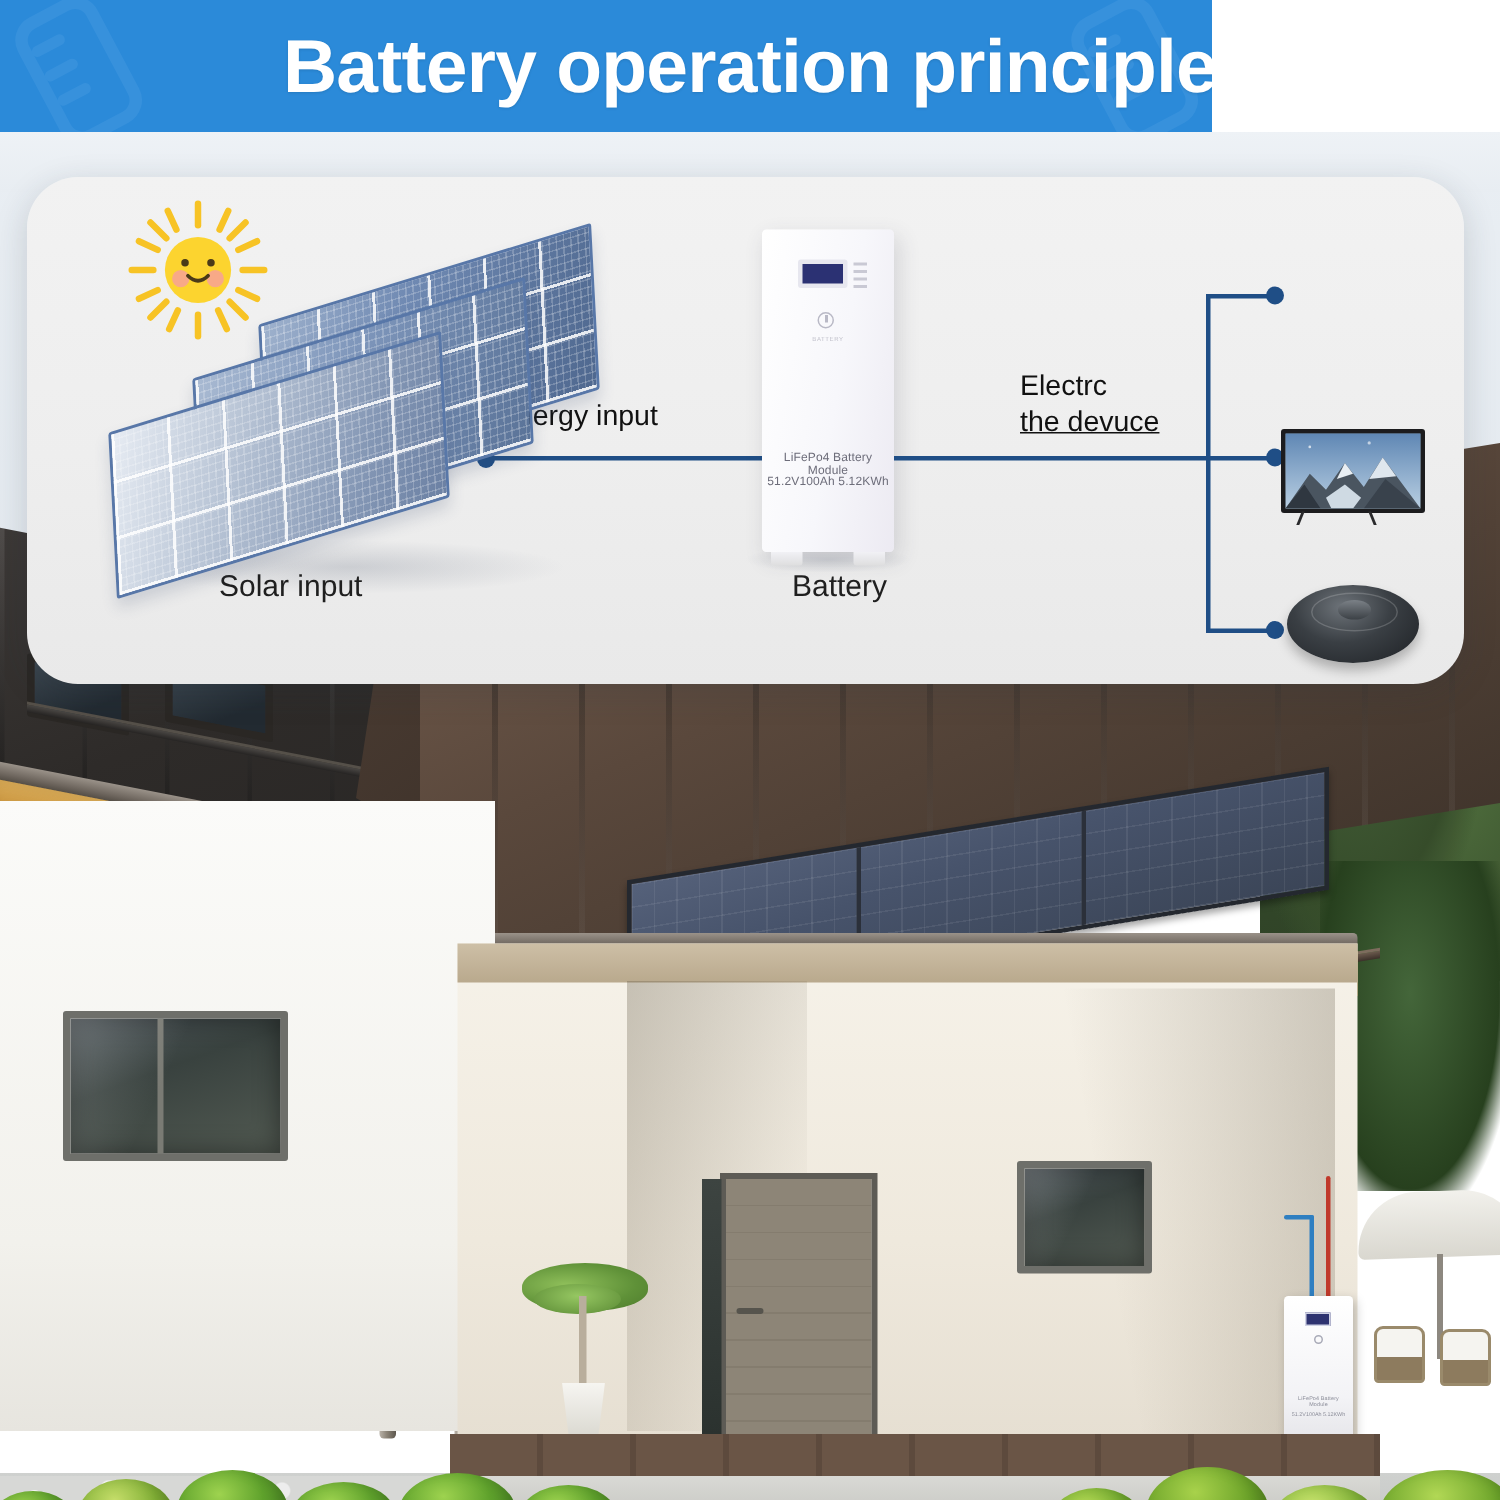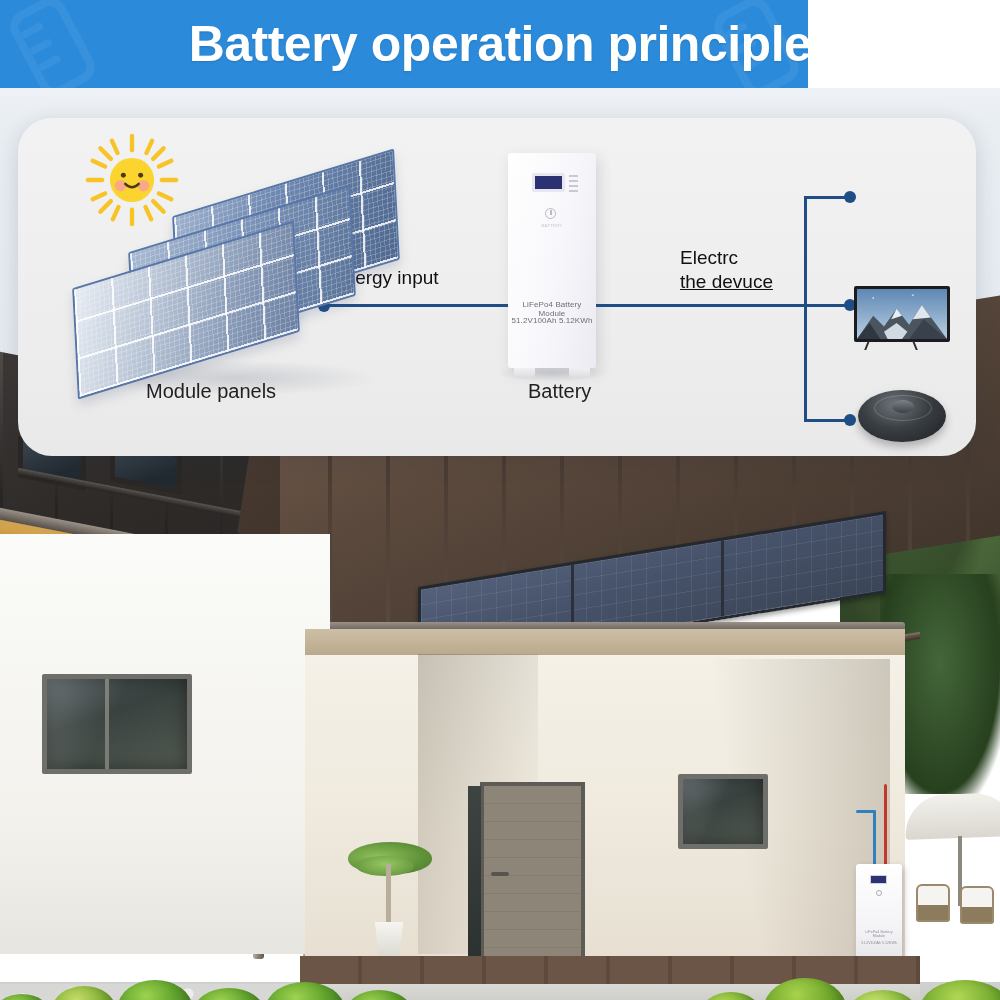--- a/index.html
+++ b/index.html
@@ -559,21 +559,21 @@
       <div class="panel p3">
           <div class="cells"></div>
         </div>
       <div class="panel p2">
           <div class="cells"></div>
         </div>
       <div class="panel p1">
           <div class="cells"></div>
         </div>
     </div>
-    <div class="cap" style="left:128px;top:262px;">Module panels</div>
+    <div class="cap" style="left:128px;top:262px;">Solar input</div>
 
     <div class="lbl" style="left:316px;top:122px;">Electrc</div>
     <div class="lbl" style="left:316px;top:148px;">energy input</div>
 
     <div class="dot" style="left:300px;top:182px;"></div>
     <div class="wire" style="left:306px;top:186px;width:184px;height:3px;"></div>
 
     <div class="batt-shadow"></div>
     <div class="battery">
       <div class="lcd"></div>

